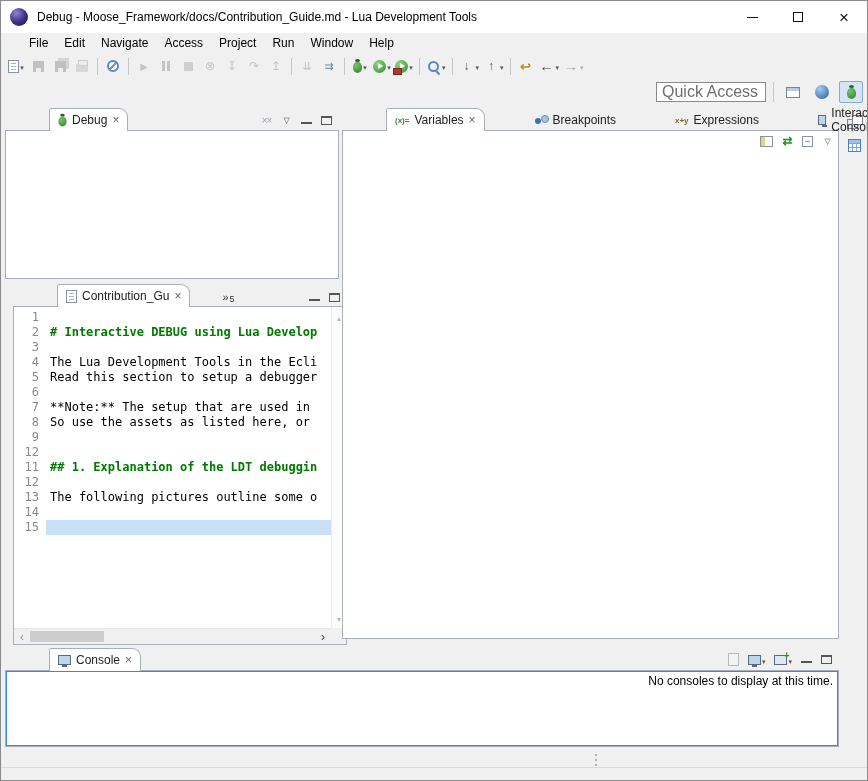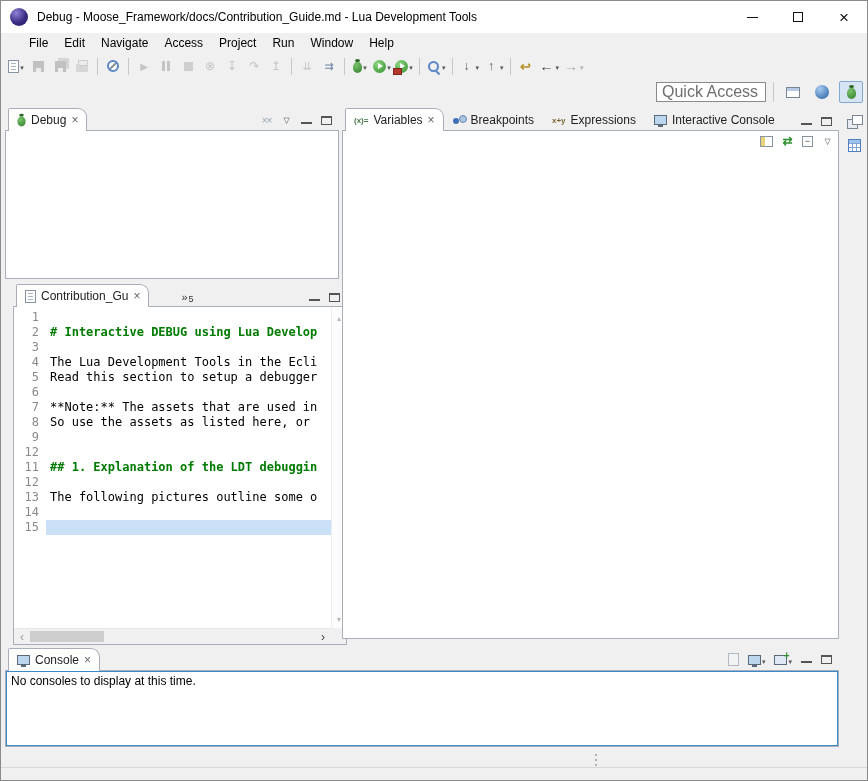--- a/index.html
+++ b/index.html
@@ -74,21 +74,21 @@
   .ic-openpersp { width:14px; height:11px; border:1px solid #7a8694; background:linear-gradient(#b9cbe4 0 3px, #fff 3px); }
   .ic-lua { width:14px; height:14px; border-radius:50%; background:radial-gradient(circle at 35% 28%, #a8ccf0, #235d9e); }
   
   .view { position:absolute; }
   #view-debug   { left:4px; top:107px; width:334px; height:171px; }
   #view-editor  { left:12px; top:283px; width:334px; height:361px; }
   #view-vars    { left:341px; top:107px; width:497px; height:531px; }
   #view-console { left:4px; top:647px; width:834px; height:99px; }
   .vtabs { height:23px; display:flex; align-items:flex-end; padding-left:3px; position:relative; z-index:2; }
   .vbody { position:absolute; left:0; right:0; top:22px; bottom:0; background:#fff; border:1px solid #a9afba; }
-  .tab { display:inline-flex; align-items:center; gap:5px; height:23px; padding:0 8px; color:#222; border:1px solid transparent; border-bottom:none; }
+  .tab { display:inline-flex; align-items:center; gap:5px; height:23px; padding:0 8px; color:#222; border:1px solid transparent; border-bottom:none;margin-left:41px; }
   .tab.sel { background:#fff; border-color:#a9afba; border-radius:2px 9px 0 0; }
   .tab-close::before { content:"×"; font-size:12px; color:#666; line-height:1; }
   .tab-overflow { display:inline-flex; align-items:flex-end; margin-left:26px; padding:0 6px 3px 6px; color:#333; }
   .tab-overflow .chev::before { content:"»"; font-size:11px; }
   .tab-overflow .cnt { font-size:9px; margin-left:1px; }
   .hicons { margin-left:auto; display:flex; align-items:center; gap:9px; padding:0 7px 5px 0; }
   .hico { display:inline-flex; align-items:center; justify-content:center; min-width:11px; height:12px; color:#555; }
   .hico-removeall::before { content:"××"; font-size:10px; letter-spacing:-1px; color:#9aa6b0; }
   .hico-viewmenu::before { content:"▽"; font-size:8px; color:#555; }
   .hico-min { width:10px; border-bottom:2px solid #555; height:7px; }
@@ -120,21 +120,21 @@
   .ic-bp::before { content:""; position:absolute; left:0; top:3px; width:6px; height:6px; border-radius:50%; background:#3f6fb5; }
   .ic-bp::after { content:""; position:absolute; left:6px; top:0; width:6px; height:6px; border-radius:50%; background:#a8c6e2; border:1px solid #6a8ab0; }
   .ic-monitor { width:13px; height:10px; border:1px solid #5a6a7a; background:#bcd6ee; position:relative; }
   .ic-monitor::after { content:""; position:absolute; left:3px; bottom:-3px; width:5px; height:2px; background:#5a6a7a; }
   .vtools { position:absolute; top:4px; right:5px; display:flex; align-items:center; gap:9px; }
   .ic-coltype { width:13px; height:11px; border:1px solid #8893a3; background:linear-gradient(to right, #e8d27a 0 4px, #fff 4px); }
   .ic-logical::before { content:"⇄"; color:#2f8f2f; font-size:12px; font-weight:bold; }
   .ic-collapseall { width:11px; height:11px; border:1px solid #8893a3; background:#fff; display:inline-flex; align-items:center; justify-content:center; color:#444; font-size:9px; }
   .ic-collapseall::before { content:"−"; }
   
-  .console-client { position:absolute; inset:0; border:1px solid #3c89c9; background:#fff; padding:2px 4px; overflow:hidden; }
+  .console-client { position:absolute; inset:0; border:1px solid #3c89c9; background:#fff; padding:2px 4px; overflow:hidden;text-align:right; }
   .ic-graydoc { width:11px; height:13px; border:1px solid #b3b9c2; background:#f2f3f5; }
   .ic-newcon { width:13px; height:10px; border:1px solid #5a6a7a; background:#dfe8f2; position:relative; }
   .ic-newcon::before { content:"+"; position:absolute; right:-3px; top:-6px; color:#2f8f2f; font-size:10px; font-weight:bold; }
   
   .trim { position:absolute; display:inline-flex; align-items:center; justify-content:center; width:18px; height:18px; }
   #trim-restore { right:4px; top:111px; }
   #trim-grid { right:4px; top:135px; }
   .ic-restore { width:14px; height:13px; position:relative; }
   .ic-restore::before { content:""; position:absolute; left:0; top:4px; width:9px; height:8px; background:#e8ecf2; border:1px solid #7a8694; }
   .ic-restore::after { content:""; position:absolute; left:5px; top:0; width:9px; height:8px; background:#fff; border:1px solid #7a8694; }
@@ -334,21 +334,21 @@
         <div class="line">
             <span class="ln">5</span>
             <span class="lt">Read this section to setup a debugger</span>
           </div>
         <div class="line">
             <span class="ln">6</span>
             <span class="lt"></span>
           </div>
         <div class="line">
             <span class="ln">7</span>
-            <span class="lt">**Note:** The assets that are used in</span>
+            <span class="lt">**Note:** The setup that are used in</span>
           </div>
         <div class="line">
             <span class="ln">8</span>
             <span class="lt">So use the assets as listed here, or </span>
           </div>
         <div class="line">
             <span class="ln">9</span>
             <span class="lt"></span>
           </div>
         <div class="line">

